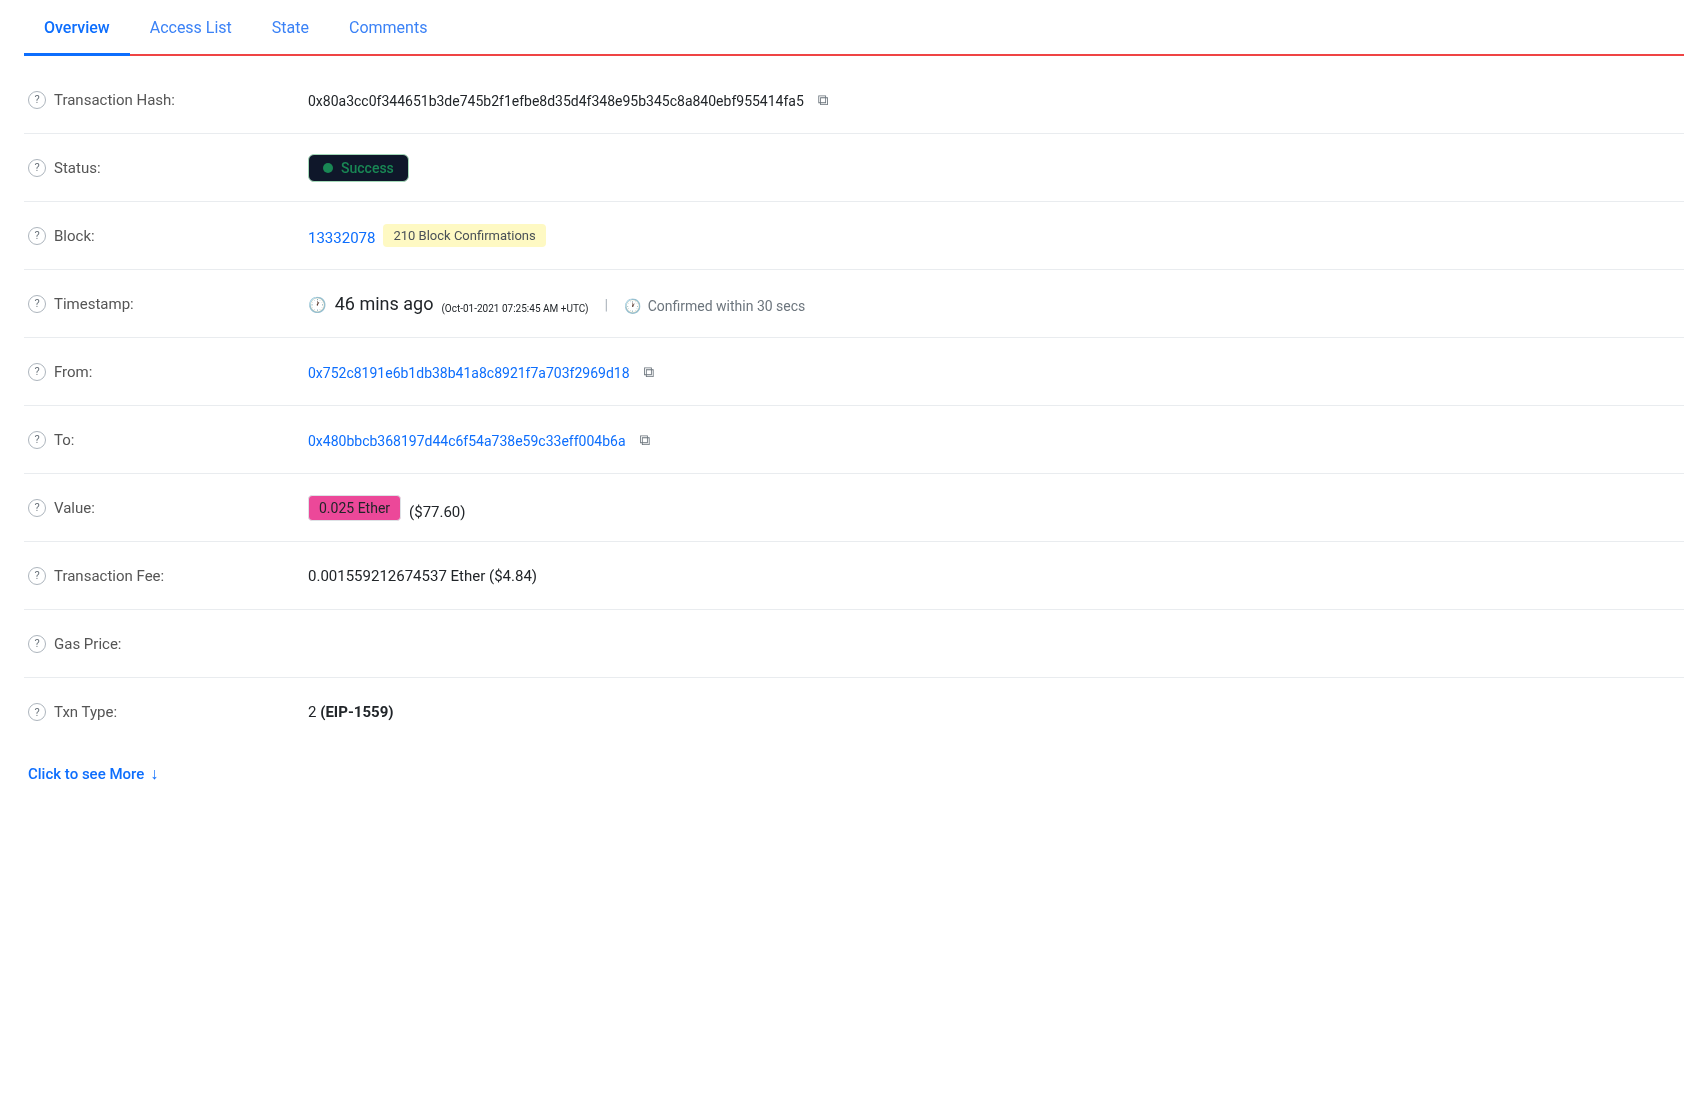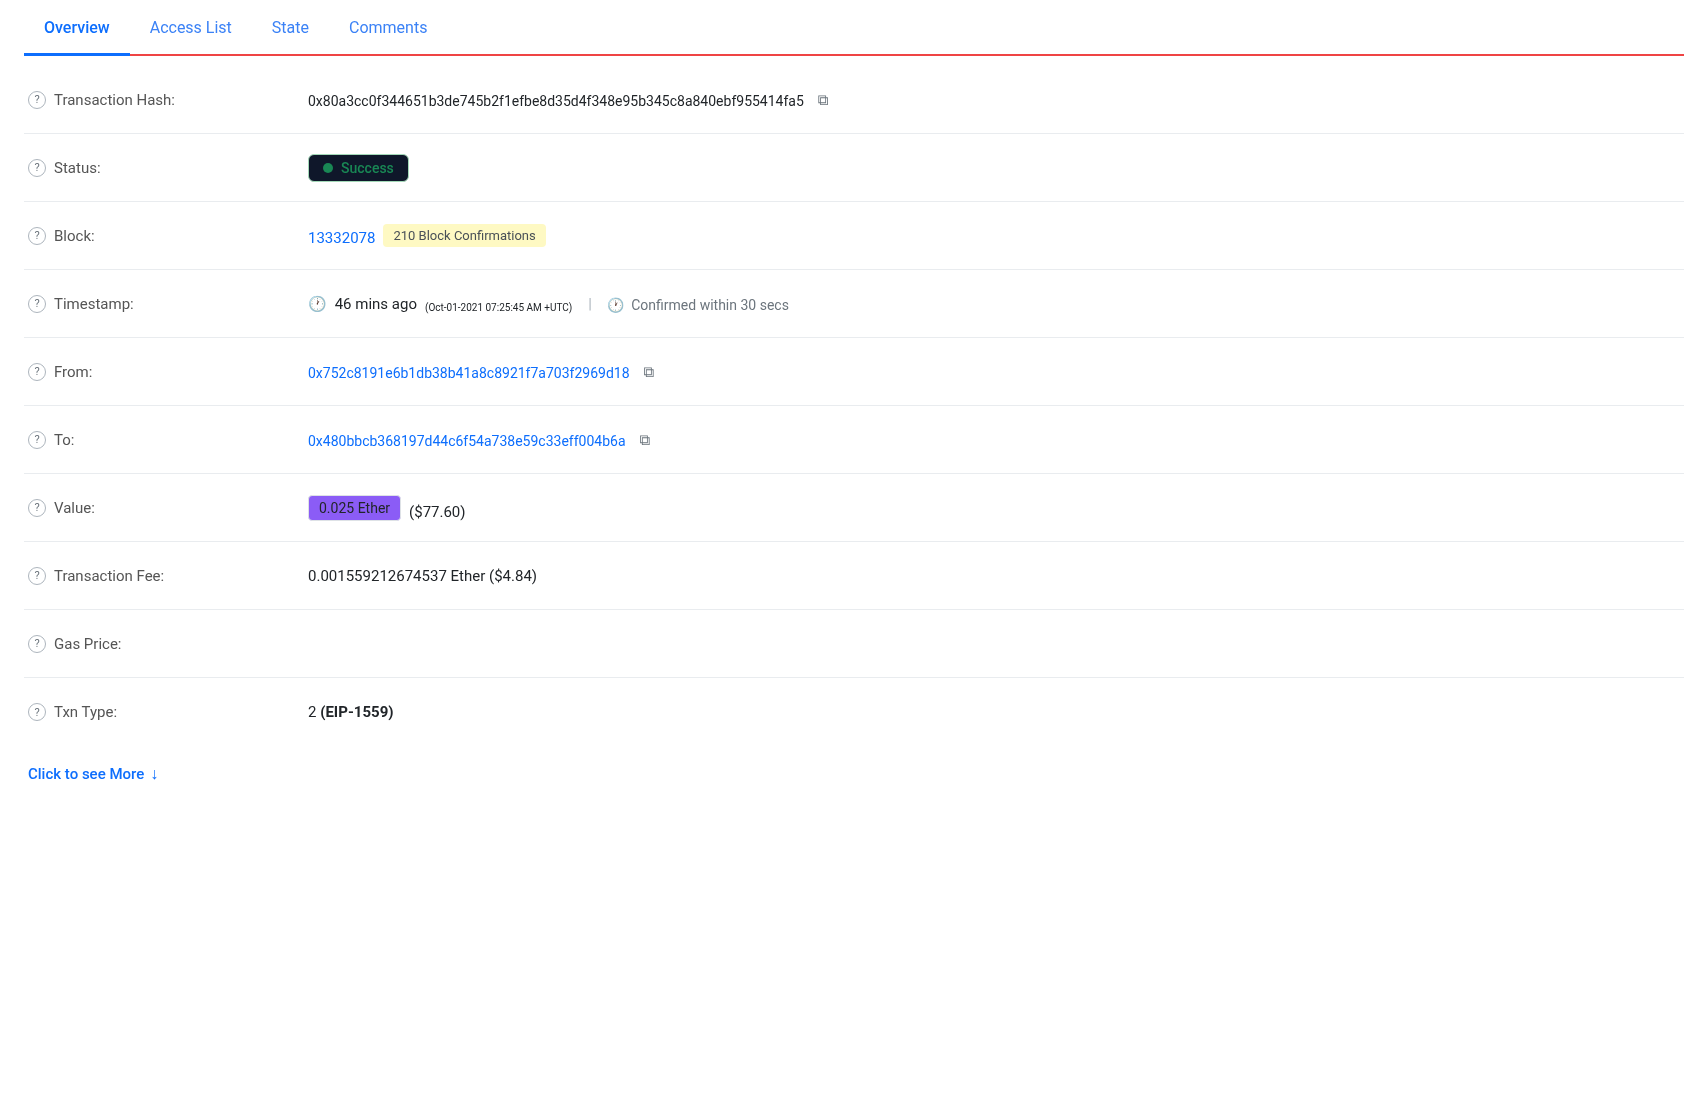--- a/index.html
+++ b/index.html
@@ -131,21 +131,21 @@
       color: #6c757d;
       font-size: 14px;
     }
     .link-text {
       color: #0d6efd;
       text-decoration: none;
       cursor: pointer;
       font-size: 14px;
     }
     .value-badge {
-      background: #8b5cf6;
+      background: #ec4899;
       border: 1px solid #dee2e6;
       border-radius: 4px;
       padding: 4px 10px;
       font-size: 14px;
       color: #212529;
     }
     .value-usd {
       font-size: 15px;
       color: #212529;
     }
@@ -227,21 +227,21 @@
       </div>
     </div>
 
     <div class="detail-row">
       <div class="detail-label">
         <span class="help-icon">?</span>
         <span>Timestamp:</span>
       </div>
       <div class="detail-value">
         <span style="color:#6c757d;font-size:15px;">🕐</span>
-        <span style="font-size:15px;">46 mins ago</span>
+        <span style="font-size:18px;">46 mins ago</span>
         <span style="font-size:10px;">(Oct-01-2021 07:25:45 AM +UTC)</span>
         <span class="separator">|</span>
         <span class="confirmed-info">
           <span style="color:#6c757d;">🕐</span>
           <span>Confirmed within 30 secs</span>
         </span>
       </div>
     </div>
 
     <div class="detail-row">

